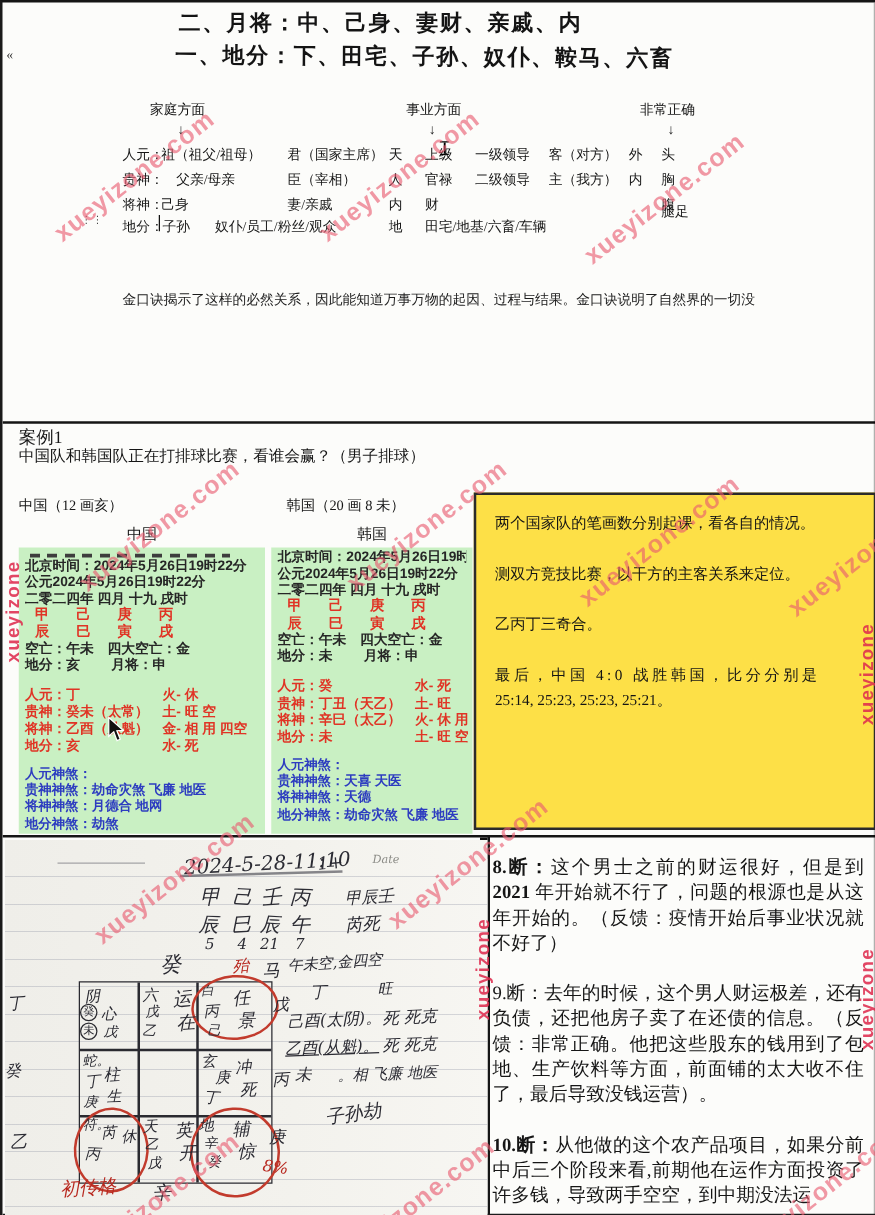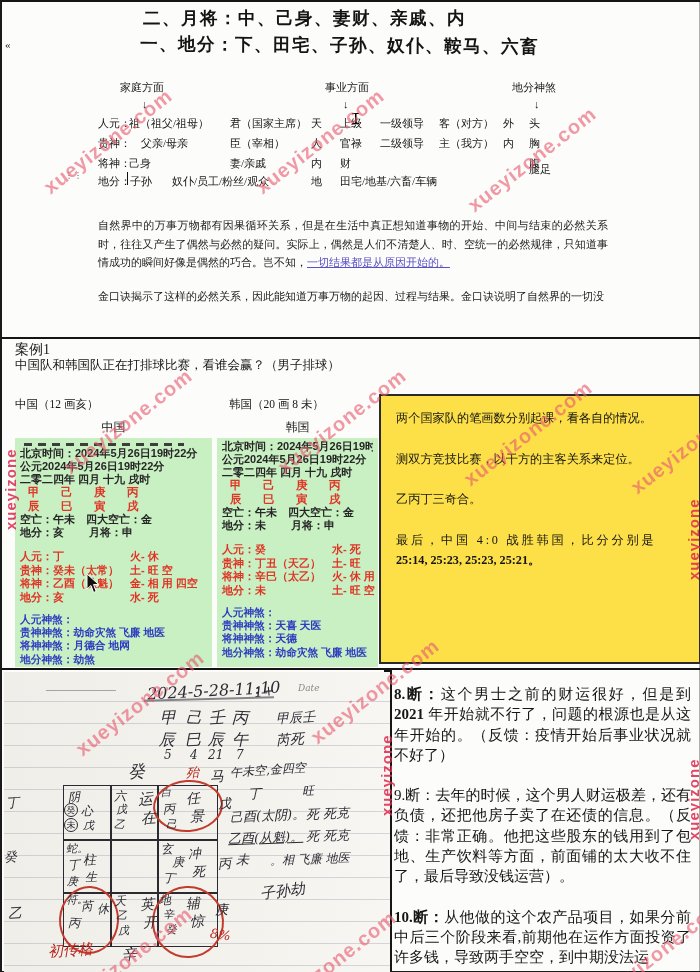--- a/index.html
+++ b/index.html
@@ -45,21 +45,21 @@
   .kong{font-size:11px;line-height:13px;color:#262626;white-space:nowrap;}
   .gapA{height:11px;} .gapB{height:9px;}
   .posrow{display:flex;font-size:11px;line-height:13.5px;color:#e03425;white-space:nowrap;}
   .posrow .pl{width:110px;flex:none;}
   .ss{font-size:10.7px;line-height:13.2px;color:#2d3cc0;white-space:nowrap;}
   
   .notebox{position:absolute;left:377px;top:392px;width:322px;height:270px;background:#fde047;
            border:2px solid #2b2b2b;box-sizing:border-box;padding:12px 15px;color:#141414;}
   .notebox p{margin:0 0 20px 0;font-size:12.2px;line-height:20.5px;}
   .spread{letter-spacing:2.8px;margin-bottom:0 !important;}
-  .scores{margin-top:0 !important;font-weight:bold;}
+  .scores{margin-top:0 !important;}
   
   .analysis{position:absolute;left:392px;top:682px;width:297px;font-size:15px;line-height:20.3px;
             text-align:justify;color:#161616;}
   .analysis p{margin:0 0 20px 0;}
   .analysis .b{font-weight:bold;}
   
   .notebook{position:absolute;left:2px;top:670px;width:386px;height:302px;
             background:linear-gradient(90deg,#efeee9 0%,#f3f2ed 60%,#f7f6f2 100%);overflow:hidden;}
   .rules{position:absolute;left:0;top:8px;right:0;bottom:0;
          background:repeating-linear-gradient(180deg,transparent 0 21px,rgba(130,135,155,.30) 21px 22px);}
@@ -87,21 +87,21 @@
 <body>
 
 <div id="page">
 
   <div class="h-line" style="left:141px;top:4px;">二、月将：中、己身、妻财、亲戚、内</div>
   <div class="h-line" style="left:138px;top:31px;transform:rotate(.4deg);">一、地分：下、田宅、子孙、奴仆、鞍马、六畜</div>
   <div class="chev" style="left:3px;top:36px;">«</div>
 
   <div class="grp" style="left:118px;top:78px;">家庭方面</div>
   <div class="grp" style="left:323px;top:78px;">事业方面</div>
-  <div class="grp" style="left:510px;top:78px;">地分神煞</div>
+  <div class="grp" style="left:510px;top:78px;">非常正确</div>
   <div class="arr" style="left:140px;top:96px;">↓</div>
   <div class="arr" style="left:341px;top:96px;">↓</div>
   <div class="arr" style="left:532px;top:96px;">↓</div>
   <div class="ibeam" style="left:350px;top:111px;"></div>
 
   <div>
     <span class="tcell" style="left:96px;top:114px;">人元：</span>
     <span class="tcell" style="left:127px;top:114px;">祖（祖父/祖母）</span>
     <span class="tcell" style="left:228px;top:114px;">君（国家主席）</span>
     <span class="tcell" style="left:309px;top:114px;">天</span>
@@ -138,21 +138,20 @@
     <span class="tcell" style="left:96px;top:172px;">地分：</span>
     <span class="caret-bar" style="left:125px;top:170px;"></span>
     <span class="tcell" style="left:128px;top:172px;">子孙</span>
     <span class="tcell" style="left:170px;top:172px;">奴仆/员工/粉丝/观众</span>
     <span class="tcell" style="left:309px;top:172px;">地</span>
     <span class="tcell" style="left:338px;top:172px;">田宅/地基/六畜/车辆</span>
     <span class="tcell" style="left:527px;top:160px;">腿足</span>
   </div>
 
   <div class="article">
-    <p class="art-p"><span>自然界中的万事万物都有因果循环关系，但是在生活中真正想知道事物的开始、中间与结束的必然关系时，往往又产生了偶然与必然的疑问。实际上，偶然是人们不清楚人、时、空统一的必然规律，只知道事情成功的瞬间好像是偶然的巧合。岂不知，</span><span class="link">一切结果都是从原因开始的。</span></p>
     <p class="art-p art-p2">金口诀揭示了这样的必然关系，因此能知道万事万物的起因、过程与结果。金口诀说明了自然界的一切没</p>
   </div>
 
   <div class="hdiv" style="top:335px;height:1.6px;"></div>
   <div class="hdiv" style="top:666px;height:2.2px;"></div>
   <div class="vdiv" style="left:388px;top:666px;width:2.2px;height:306px;"></div>
   <div class="tick" style="left:382px;top:668px;width:6px;height:17px;"></div>
   <div class="rborder"></div>
   <div class="bborder"></div>
 

